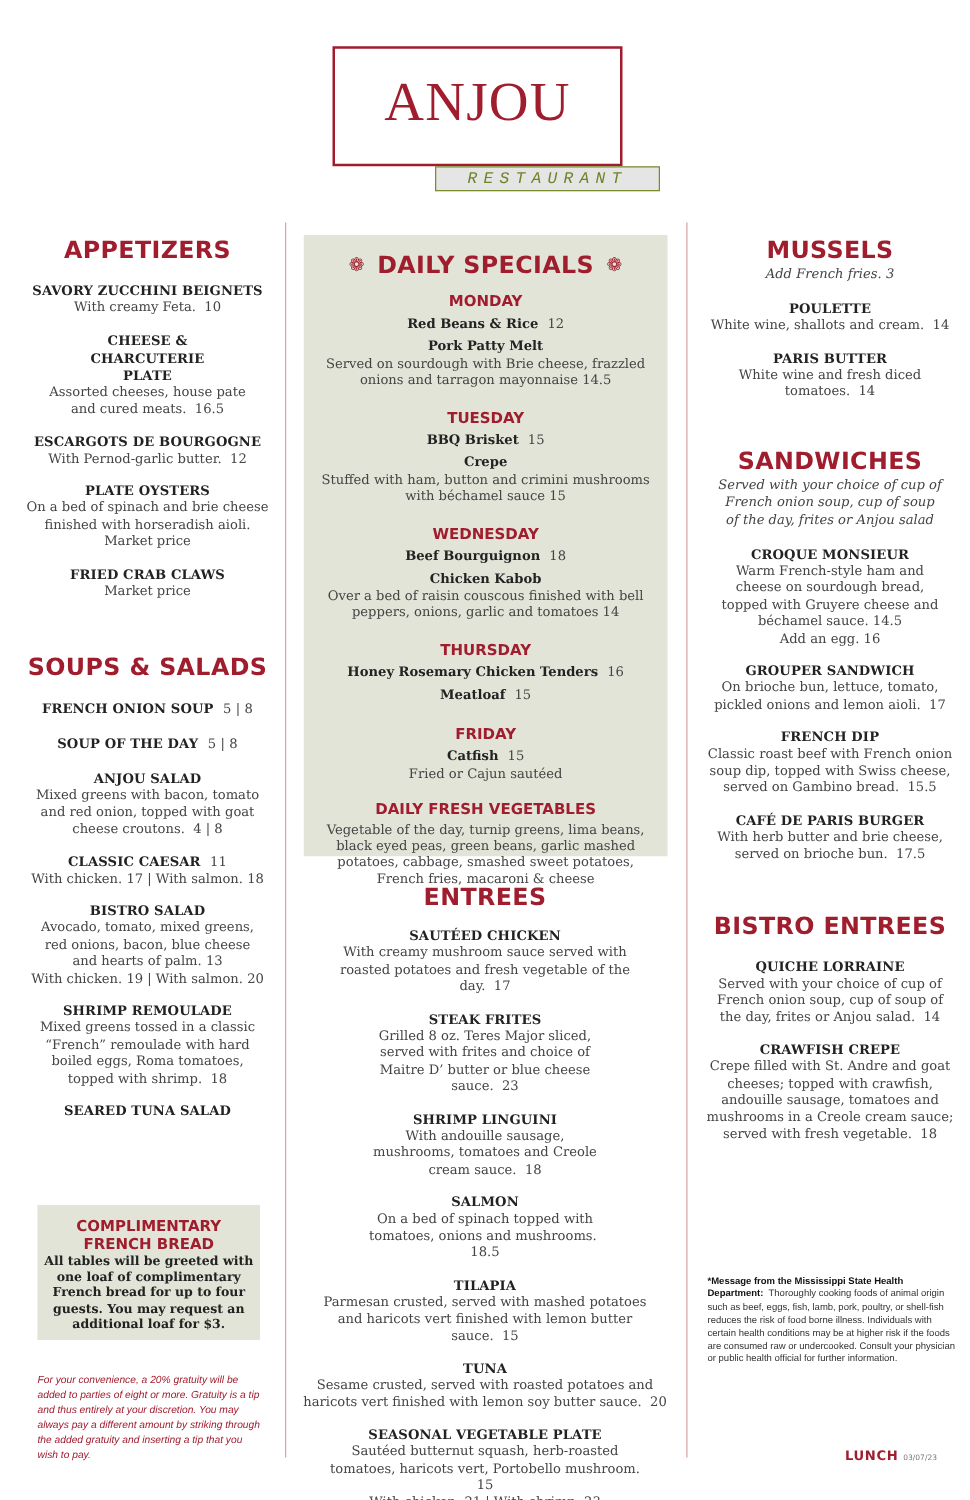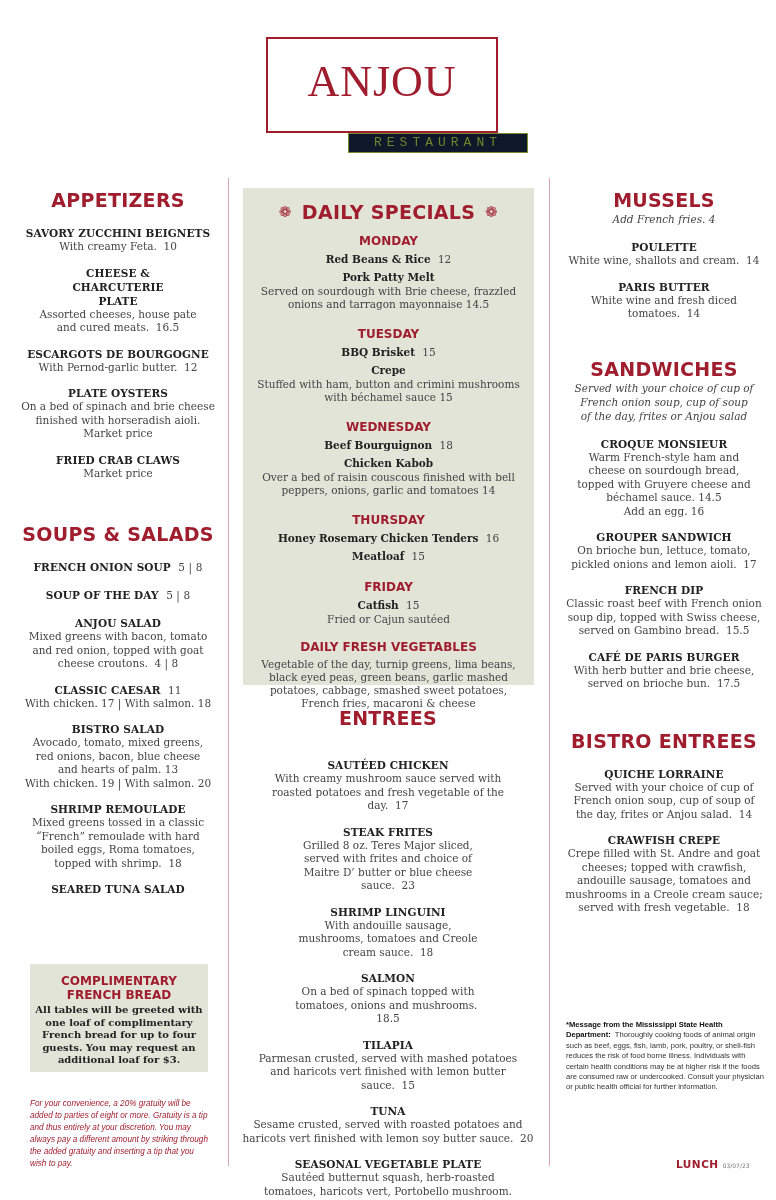--- a/index.html
+++ b/index.html
@@ -2,21 +2,21 @@
 <html><head>
   <meta charset="utf-8">
   <style>
     * { box-sizing: border-box; margin: 0; padding: 0; }
     html, body { width: 776px; height: 1200px; background: #ffffff; overflow: hidden; }
     body { position: relative; font-family: "DejaVu Serif", "Liberation Serif", serif; color: #333; }
 
     
     .logo { position: absolute; left: 266px; top: 37px; width: 232px; height: 96px; border: 2px solid #a01d2e; }
     .logo-text { position: absolute; left: 0; right: 0; top: 8px; text-align: center; font-family: "Liberation Serif", serif; font-size: 44px; color: #a01d2e; letter-spacing: 1px; line-height: 70px; }
-    .logo-sub { position: absolute; left: 348px; top: 133px; width: 180px; height: 20px; border: 1.5px solid #7a8d2c; font-family: "Liberation Mono", monospace; font-size: 13px; color: #6e8428; letter-spacing: 5px; text-align: center; line-height: 17px; background: #0f172a; }
+    .logo-sub { position: absolute; left: 348px; top: 133px; width: 180px; height: 20px; border: 1.5px solid #7a8d2c; font-family: "Liberation Mono", monospace; font-size: 13px; color: #6e8428; letter-spacing: 5px; text-align: center; line-height: 17px; background: #e5e5e5; font-style: italic; }
 
     
     .vrule { position: absolute; top: 178px; width: 1px; height: 988px; background: #d9a3ab; }
     .vrule.r1 { left: 228px; }
     .vrule.r2 { left: 549px; }
 
     .col { position: absolute; text-align: center; }
     .col-left { left: 18px; width: 200px; top: 188px; }
     .col-right { left: 562px; width: 204px; top: 188px; }
 
@@ -152,21 +152,21 @@
   <div class="day-title" style="margin-top:16px">FRIDAY</div>
   <div class="sp-name"><span>Catfish</span>&nbsp; <span class="price">15</span></div>
   <div class="sp-desc">Fried or Cajun sautéed</div>
 
   <div class="day-title" style="margin-top:14px">DAILY FRESH VEGETABLES</div>
   <div class="sp-desc" style="padding:0 8px; margin-top:3px">Vegetable of the day, turnip greens, lima beans, black eyed peas, green beans, garlic mashed potatoes, cabbage, smashed sweet potatoes, French fries, macaroni &amp; cheese</div>
 </div>
 
 <div class="col" style="left:242px; width:292px; top:706px;">
   <div class="sec-title">ENTREES</div>
-  <div class="item" style="margin-top:28px">
+  <div class="item" style="margin-top:12px">
     <div class="item-name">SAUTÉED CHICKEN</div>
     <div class="item-desc" style="padding:0 20px"><span>With creamy mushroom sauce served with roasted potatoes and fresh vegetable of the day.</span>&nbsp; <span>17</span></div>
   </div>
   <div class="item">
     <div class="item-name">STEAK FRITES</div>
     <div class="item-desc" style="padding:0 44px"><span>Grilled 8 oz. Teres Major sliced, served with frites and choice of Maitre D’ butter or blue cheese sauce.</span>&nbsp; <span>23</span></div>
   </div>
   <div class="item">
     <div class="item-name">SHRIMP LINGUINI</div>
     <div class="item-desc" style="padding:0 56px"><span>With andouille sausage, mushrooms, tomatoes and Creole cream sauce.</span>&nbsp; <span>18</span></div>
@@ -185,21 +185,21 @@
   </div>
   <div class="item">
     <div class="item-name">SEASONAL VEGETABLE PLATE</div>
     <div class="item-desc" style="padding:0 20px">Sautéed butternut squash, herb-roasted tomatoes, haricots vert, Portobello mushroom.  15</div>
     <div class="item-desc">With chicken.  21  |  With shrimp.  23</div>
   </div>
 </div>
 
 <div class="col col-right">
   <div class="sec-title">MUSSELS</div>
-  <div class="sec-sub">Add French fries.  4</div>
+  <div class="sec-sub">Add French fries.  3</div>
   <div class="item" style="margin-top:14px">
     <div class="item-name">POULETTE</div>
     <div class="item-desc"><span>White wine, shallots and cream.</span>&nbsp; <span>14</span></div>
   </div>
   <div class="item">
     <div class="item-name">PARIS BUTTER</div>
     <div class="item-desc" style="padding:0 26px"><span>White wine and fresh diced tomatoes.</span>&nbsp; <span>14</span></div>
   </div>
 
   <div class="sec-title" style="margin-top:36px">SANDWICHES</div>

